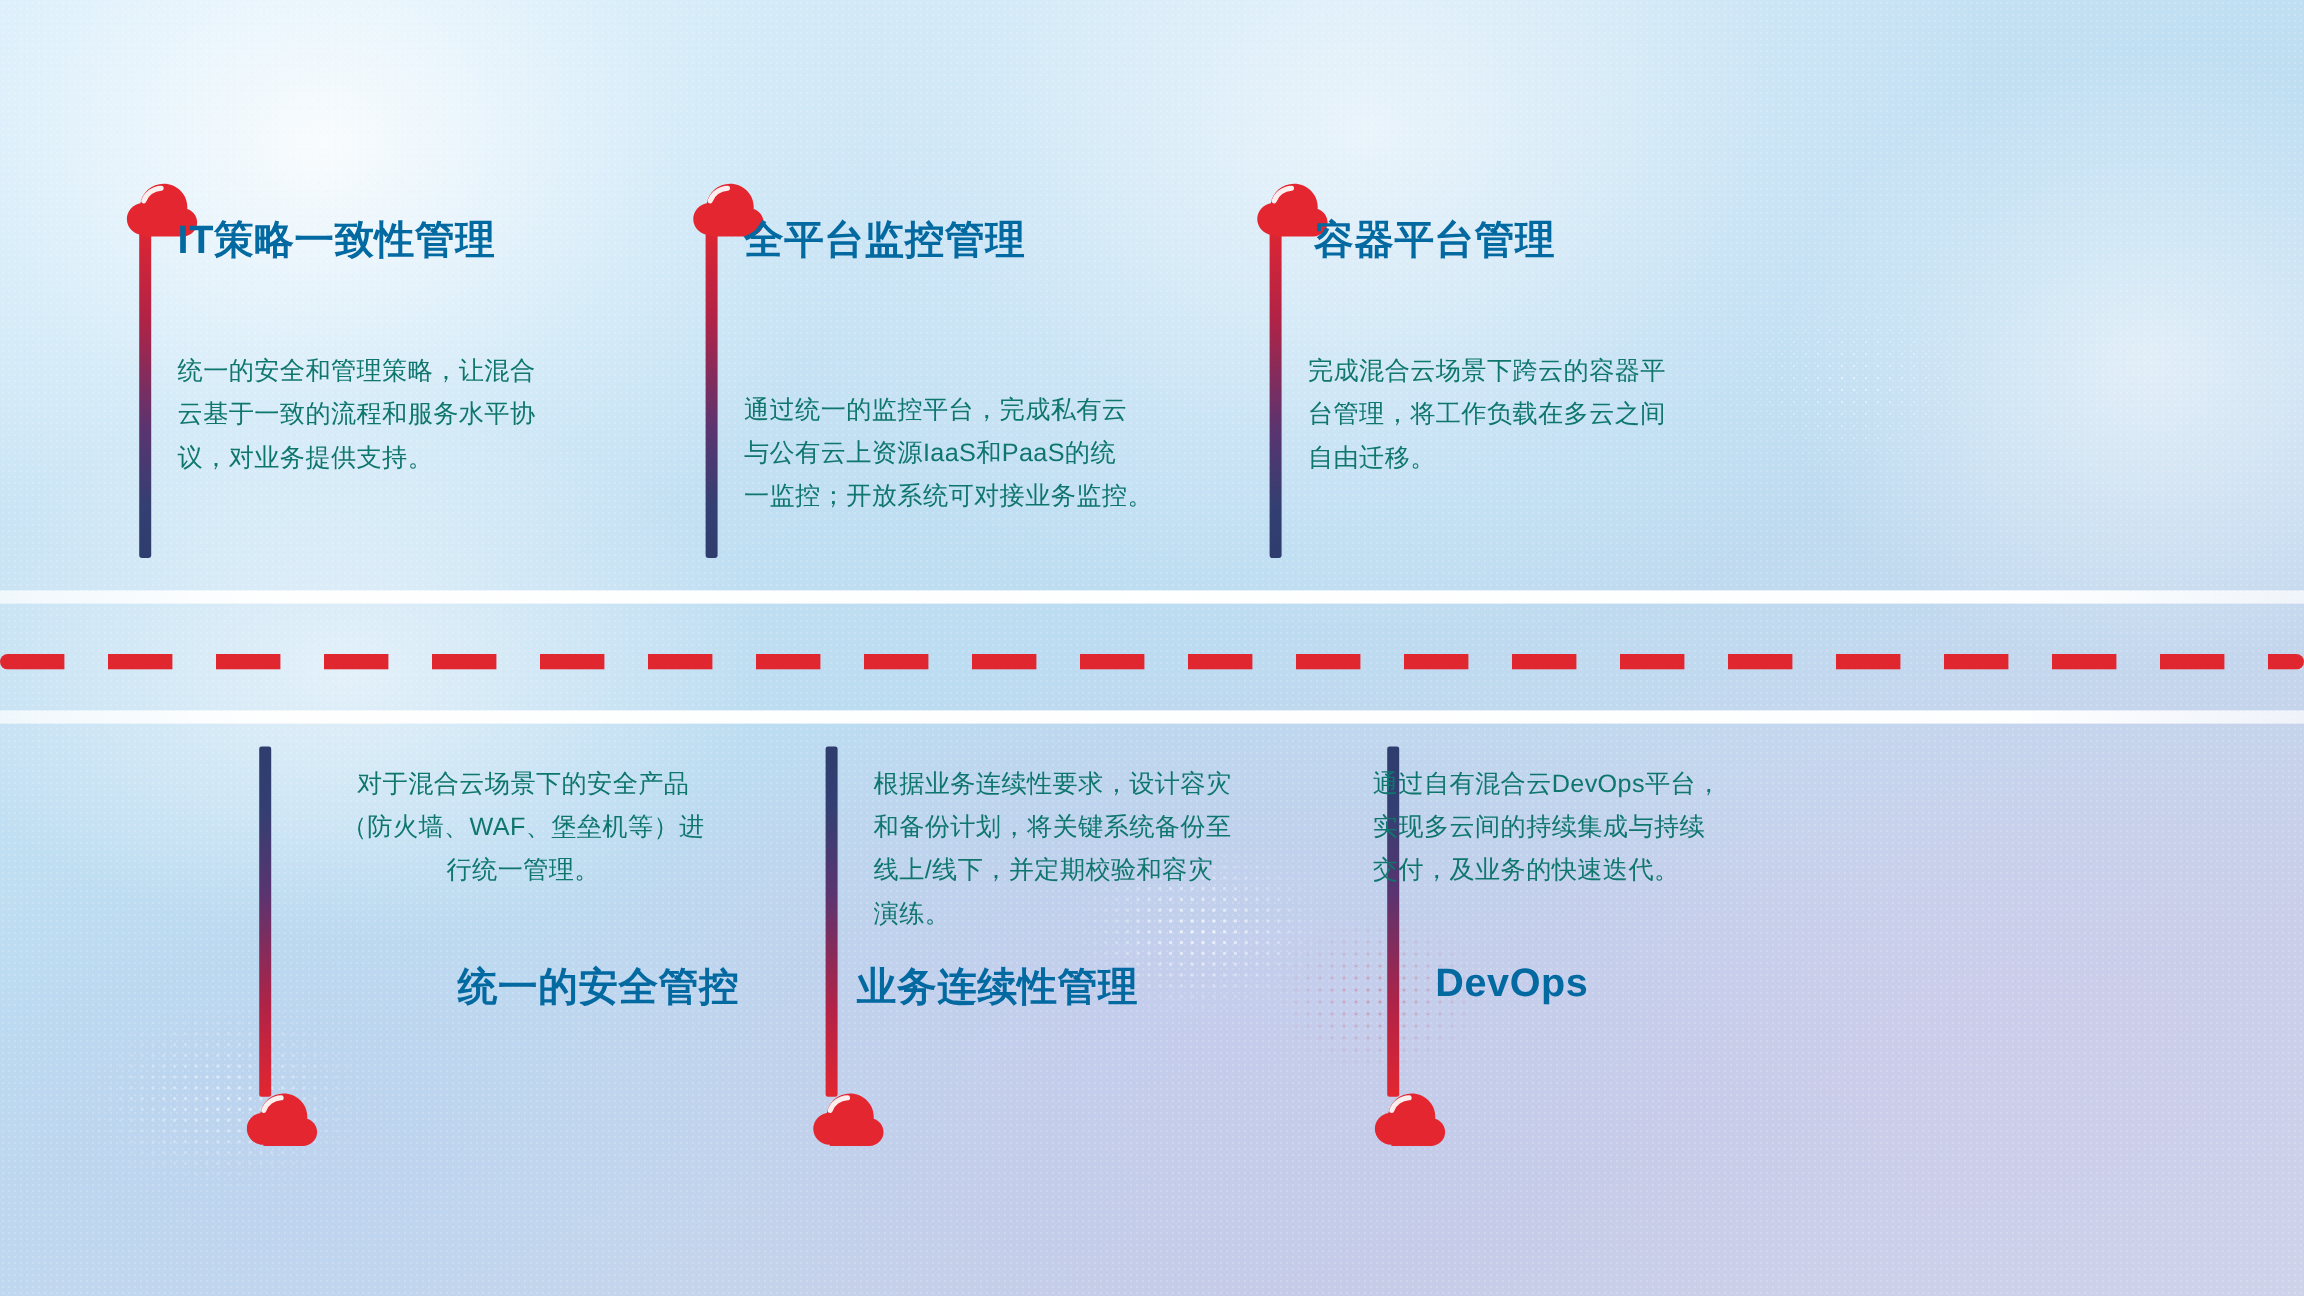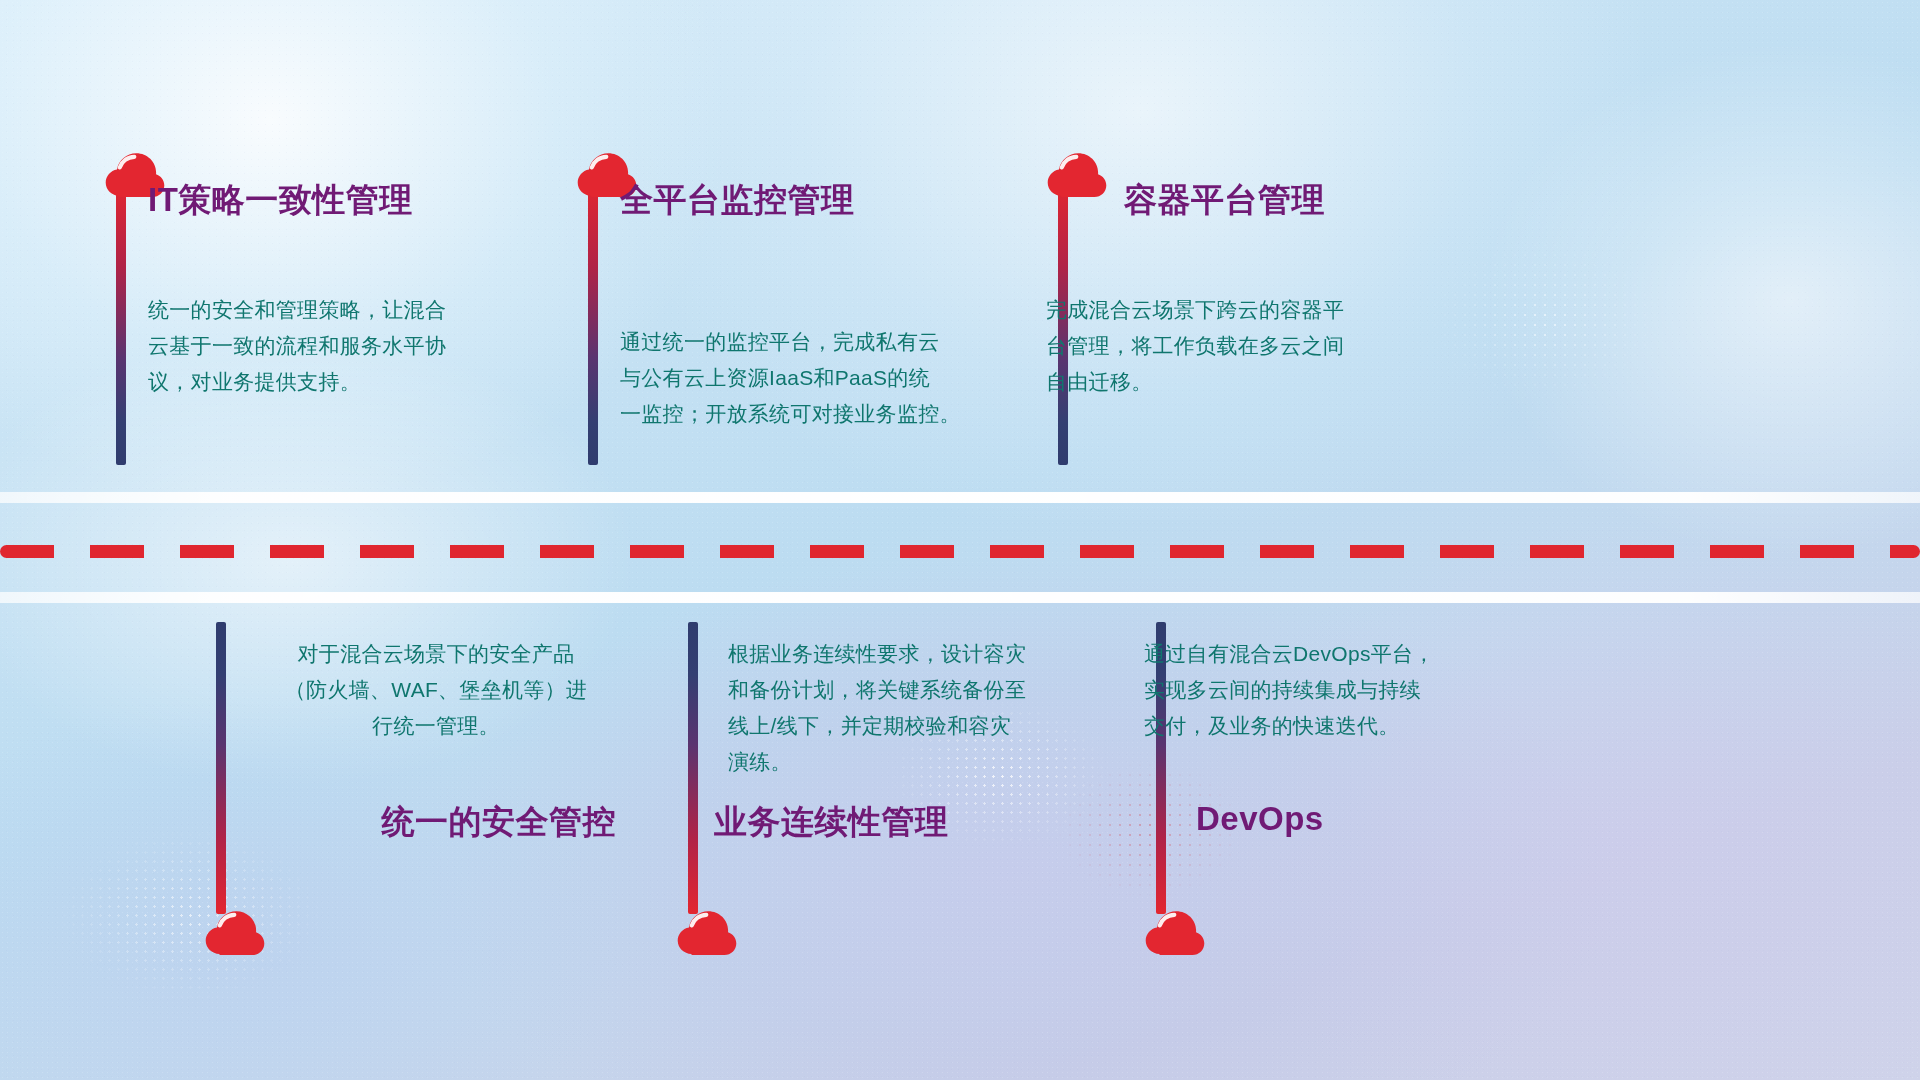--- a/index.html
+++ b/index.html
@@ -122,21 +122,21 @@
   .stem-up{ background:linear-gradient(180deg,#2f3c6e 0%, #333f72 18%, #5a3470 42%, #b02347 74%, #e32630 100%); }
 
   .cloud-icon{
     position:absolute; left:-6px; width:66px; height:54px;
   }
 
   .title{
     position:absolute;
     font-size:33px;
     font-weight:700;
-    color:#701a75;
+    color:#0369a1;
     letter-spacing:.5px;
     white-space:nowrap;
   }
   .para{
     position:absolute;
     font-size:21px;
     line-height:36px;
     color:#0f766e;
     letter-spacing:.3px;
     white-space:pre-line;
@@ -196,22 +196,22 @@
   </div>
 
   <div class="col">
     <div class="pin" style="left:1050px; top:160px; height:305px;">
       <div class="stem stem-down" style="top:22px; height:283px;"></div>
       <svg class="cloud-icon" style="top:-14px;" viewBox="0 0 66 54">
         <path d="M17.5 50c-7.6 0-13.8-6.0-13.8-13.4 0-6.6 4.9-12.1 11.3-13.2C16.6 14.2 24.6 7.2 34.3 7.2c10.9 0 19.8 8.6 19.8 19.2 0 .6 0 1.2-.1 1.8 4.9 1.6 8.3 6.0 8.3 11.2 0 6.4-5.3 11.6-11.9 11.6H17.5z" fill="#e32630"></path>
         <path d="M17.8 21.4c2.0-6.0 7.7-10.4 14.5-10.6" stroke="#ffffff" stroke-width="4.2" stroke-linecap="round" fill="none" opacity=".92"></path>
       </svg>
     </div>
-    <div class="title" style="left:1124px; top:178px;text-align:right;">容器平台管理</div>
-    <div class="para" style="left:1046px; top:292px; width:375px;">完成混合云场景下跨云的容器平
+    <div class="title" style="left:1095px; top:178px;text-align:right;">容器平台管理</div>
+    <div class="para" style="left:1090px; top:292px; width:375px;">完成混合云场景下跨云的容器平
 台管理，将工作负载在多云之间
 自由迁移。</div>
   </div>
 
   <div class="col">
     <div class="pin" style="left:208px; top:622px; height:310px;">
       <div class="stem stem-up" style="top:0px; height:292px;"></div>
       <svg class="cloud-icon" style="top:282px;" viewBox="0 0 66 54">
         <path d="M17.5 50c-7.6 0-13.8-6.0-13.8-13.4 0-6.6 4.9-12.1 11.3-13.2C16.6 14.2 24.6 7.2 34.3 7.2c10.9 0 19.8 8.6 19.8 19.2 0 .6 0 1.2-.1 1.8 4.9 1.6 8.3 6.0 8.3 11.2 0 6.4-5.3 11.6-11.9 11.6H17.5z" fill="#e32630"></path>
         <path d="M17.8 21.4c2.0-6.0 7.7-10.4 14.5-10.6" stroke="#ffffff" stroke-width="4.2" stroke-linecap="round" fill="none" opacity=".92"></path>

